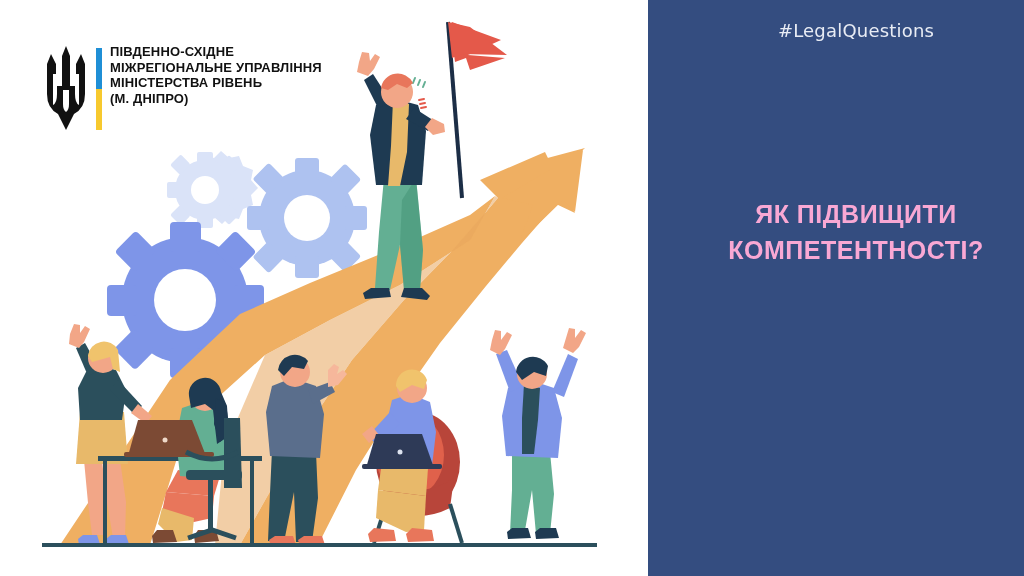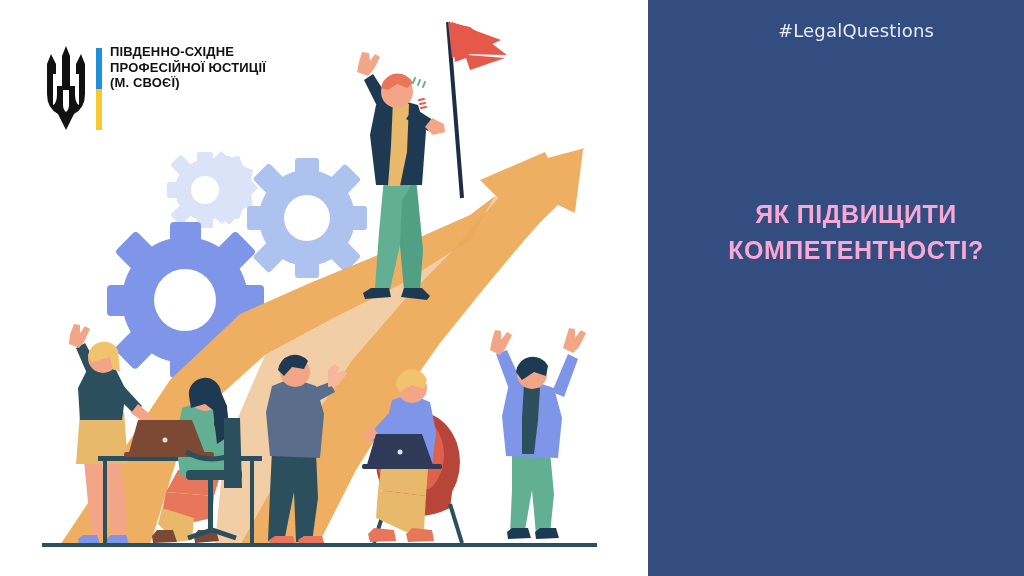--- a/index.html
+++ b/index.html
@@ -267,22 +267,23 @@
       <path fill="#ffffff" d="M23 46 l6 0 l0 14 q0 6 -3 8 q-3 -2 -3 -8 Z"></path>
       <path fill="#ffffff" d="M13 30 l4 0 l0 20 q0 9 -4 11 Z"></path>
       <path fill="#ffffff" d="M39 30 l-4 0 l0 20 q0 9 4 11 Z"></path>
     </svg>
     <div id="flagbar">
       <div class="b"></div>
         <div class="y"></div>
     </div>
     <div id="logoText">
       <span>ПІВДЕННО-СХІДНЕ</span>
-      <span>ПРОФЕСІЙНОЇ ЮСТИЦІЇ</span>
-      <span>(М. СВОЄЇ)</span>
+      <span>МІЖРЕГІОНАЛЬНЕ УПРАВЛІННЯ</span>
+      <span>МІНІСТЕРСТВА РІВЕНЬ</span>
+      <span>(М. ДНІПРО)</span>
     </div>
   </div>
 
   <div id="rightPanel">
     <div id="hashtag">#LegalQuestions</div>
     <div id="headline">
       <span class="ln">ЯК ПІДВИЩИТИ</span>
       <span class="ln">КОМПЕТЕНТНОСТІ?</span>
     </div>
   </div>

